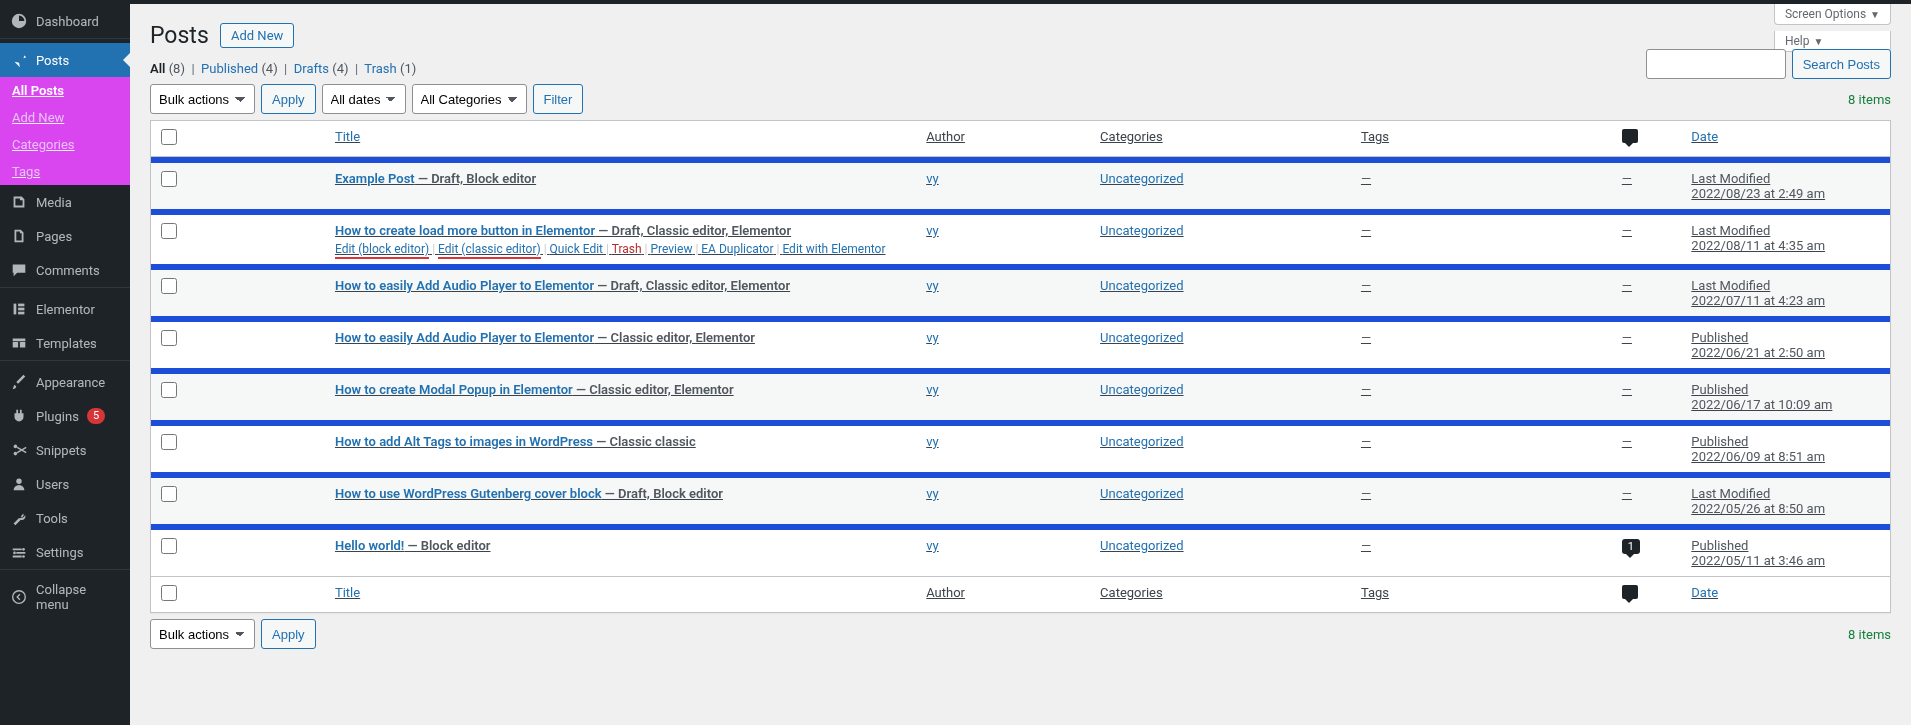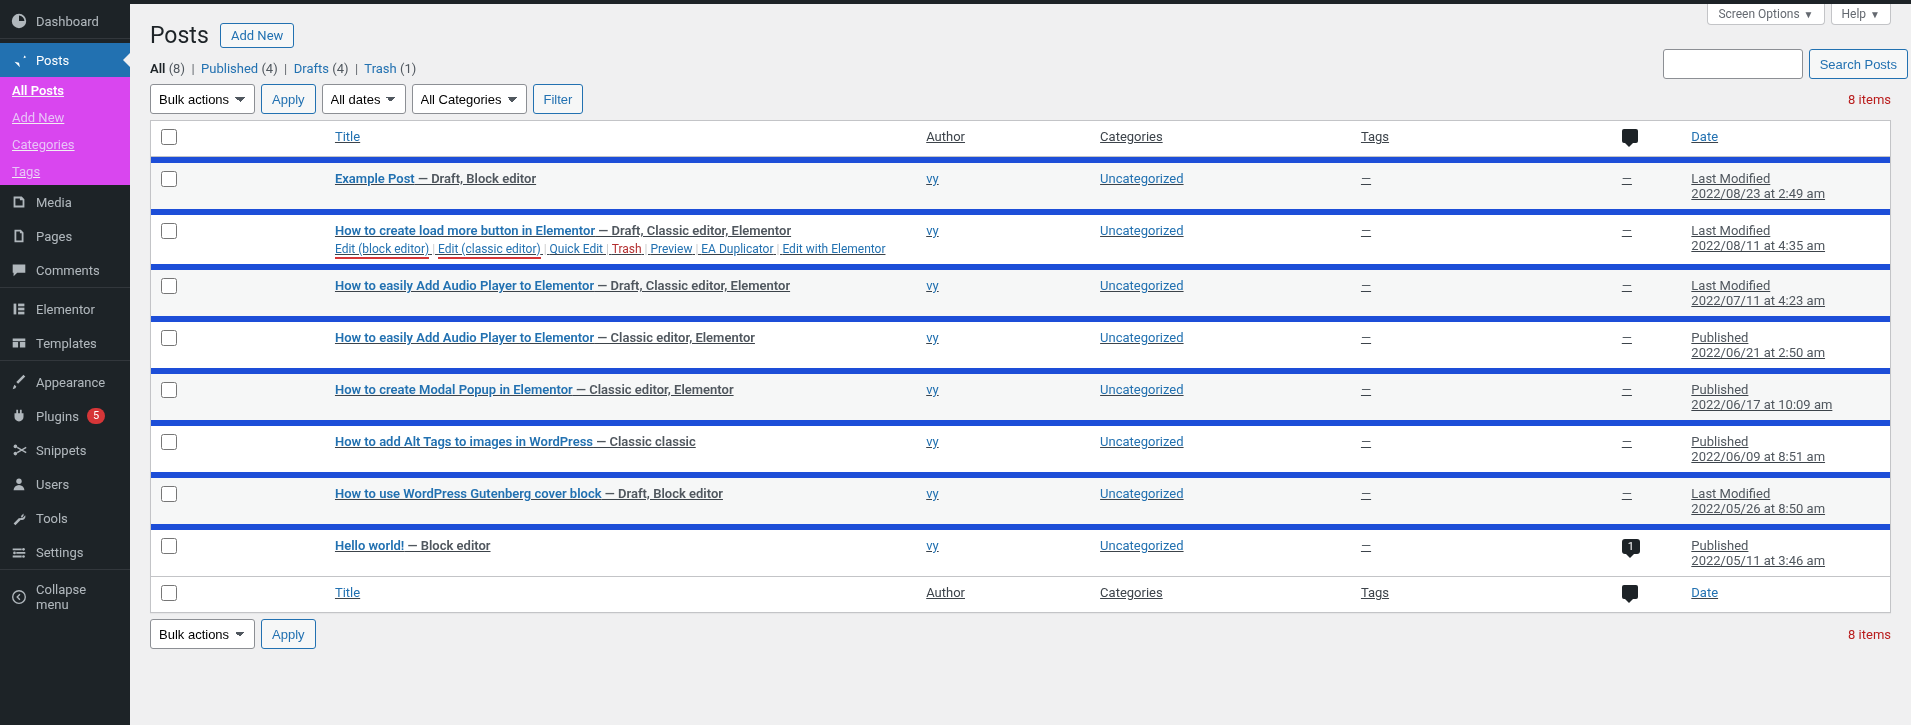--- a/index.html
+++ b/index.html
@@ -12,34 +12,34 @@
   .menu-item.current { background:#2271b1; color:#fff; position:relative; }
   .menu-item.current::after { content:""; position:absolute; right:-1px; top:50%; transform:translateY(-50%); border:8px solid transparent; border-right-color:#f0f0f1; }
   .menu-icon { width:18px; height:18px; display:flex; align-items:center; justify-content:center; flex-shrink:0; }
   .submenu { background:#d946ef;text-decoration:underline; }
   .submenu .sub-item { padding:6px 12px; color:rgba(240,246,252,.7); cursor:pointer; font-size:13px; }
   .submenu .sub-item.current { color:#fff; font-weight:600; }
   .menu-sep { height:5px; border-top:1px solid #32373c; border-bottom:1px solid #1d2327; margin:0; }
   .badge { background:#d63638; color:#fff; border-radius:9px; padding:0 6px; font-size:11px; line-height:16px; display:inline-block; min-width:16px; text-align:center; }
   
   .main { flex:1; padding:0 20px 20px; position:relative; }
-  .screen-meta { position:absolute; top:0; right:20px; display:flex; gap:6px; }
+  .screen-meta { position:absolute; top:0; right:20px; display:flex; gap:6px;flex-direction:column; }
   .screen-meta .tab { background:#fff; border:1px solid #c3c4c7; border-top:none; padding:3px 10px; font-size:12px; cursor:pointer; border-radius:0 0 4px 4px; color:#646970; }
   .screen-meta .tab .arrow { margin-left:4px; font-size:10px; }
   h1.page-title { font-size:23px; font-weight:400; margin:18px 8px 0 0; display:inline-block; color:#1d2327; }
   .page-title-action { display:inline-block; border:1px solid #2271b1; color:#2271b1; padding:4px 10px; border-radius:3px; font-size:13px; cursor:pointer; position:relative; top:-3px; background:#f6f7f7; }
   .subsubsub { margin:10px 0 8px; font-size:13px; color:#646970; }
   .subsubsub a { color:#2271b1; text-decoration:none; }
   .subsubsub a.current { color:#1d2327; font-weight:600; }
   .subsubsub .count { color:#50575e; }
   .tablenav { display:flex; align-items:center; gap:6px; margin:0 0 6px; }
   .tablenav select { padding:3px 24px 3px 8px; border:1px solid #8c8f94; border-radius:3px; background:#fff; font-size:13px; height:30px; appearance:none; background-image: linear-gradient(45deg, transparent 50%, #50575e 50%), linear-gradient(135deg, #50575e 50%, transparent 50%); background-position: calc(100% - 14px) 12px, calc(100% - 9px) 12px; background-size:5px 5px; background-repeat:no-repeat; }
   .button { border:1px solid #2271b1; color:#2271b1; background:#f6f7f7; padding:4px 10px; border-radius:3px; cursor:pointer; font-size:13px; height:30px; }
-  .tablenav-pages { margin-left:auto; font-size:13px; color:#b91c1c;text-align:right; }
-  .search-box { position:absolute; right:3px; top:45px; display:flex; gap:6px; }
+  .tablenav-pages { margin-left:auto; font-size:13px; color:#15803d;text-align:right; }
+  .search-box { position:absolute; right:20px; top:45px; display:flex; gap:6px; }
   .search-box input[type=search] { width:140px; height:30px; border:1px solid #8c8f94; border-radius:3px; padding:0 6px; }
   
   table.wp-list { width:100%; border:1px solid #c3c4c7; border-spacing:0; background:#fff; box-shadow:0 1px 1px rgba(0,0,0,.04);text-decoration:underline; }
   table.wp-list th, table.wp-list td { text-align:left; padding:8px 10px; font-size:13px; vertical-align:top; }
   table.wp-list thead th, table.wp-list tfoot th { border-bottom:1px solid #c3c4c7; font-weight:400; color:#2271b1; }
   table.wp-list thead th:first-child, table.wp-list tfoot th:first-child, table.wp-list td.cb { width:30px; }
   table.wp-list thead th.th-title { width:34%; }
   table.wp-list thead th.th-author { width:10%; }
   table.wp-list thead th.th-cats { width:15%; }
   table.wp-list thead th.th-tags { width:15%; }

